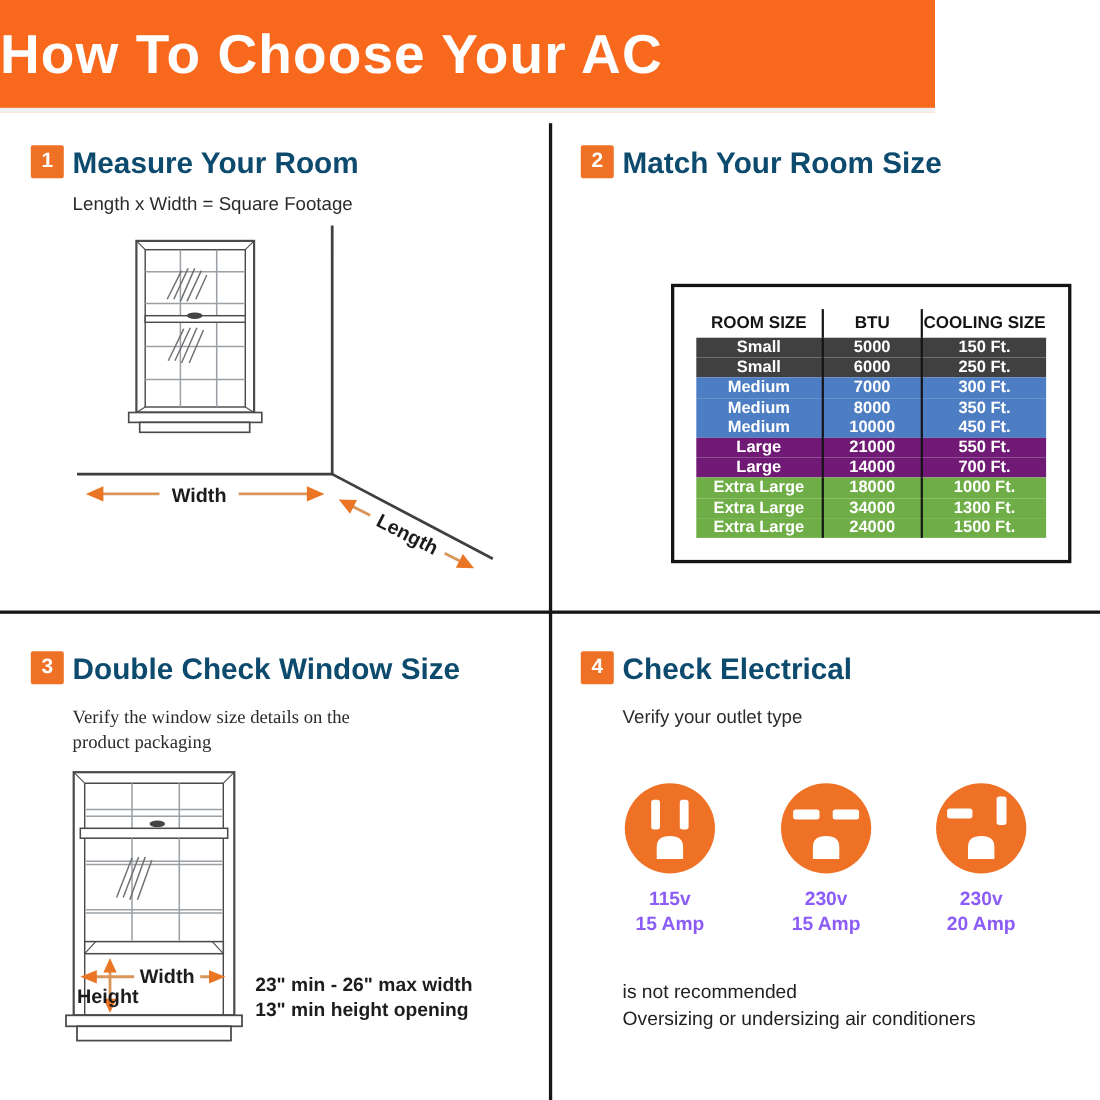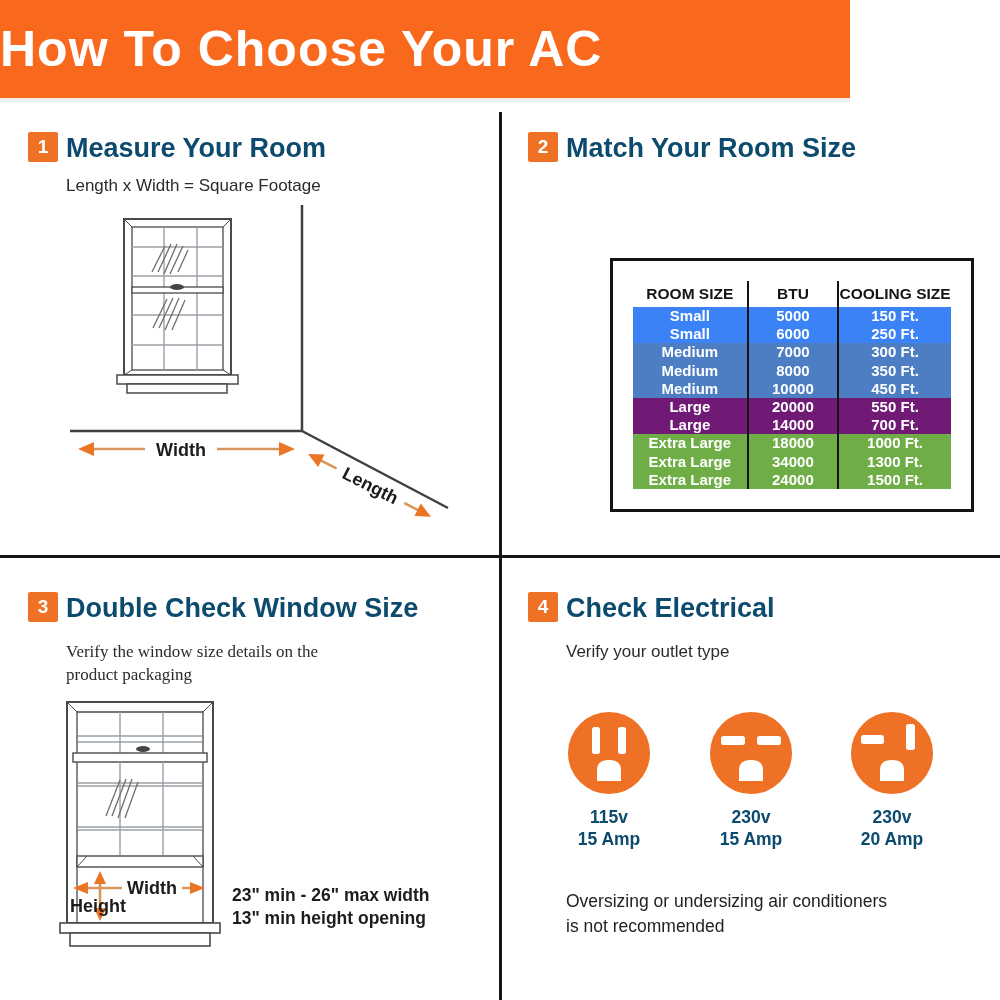--- a/index.html
+++ b/index.html
@@ -19,29 +19,29 @@
   .sub{position:absolute;font-size:17px;color:#2b2b2b;line-height:23px;}
   
   .actable{position:absolute;left:566px;top:258px;width:364px;border:3px solid #141414;
            background:#fff;padding:20px;box-sizing:border-box;margin-left:44px;}
   .trow{display:flex;}
   .tcell{text-align:center;box-sizing:border-box;}
   .c1{width:126px;}.c2{width:100px;}.c3{width:126px;}
   .c2,.c3{border-left:2px solid #141414;}
   .thead .tcell{color:#141414;font-weight:bold;font-size:15.5px;height:26px;line-height:26px;}
   .drow .tcell{height:18.2px;line-height:18.5px;font-size:15px;font-weight:bold;color:#ffffff;}
-  .rg-black{background:#3b82f6;}
+  .rg-black{background:#404040;}
   .rg-blue{background:#4d7ec3;}
   .rg-purple{background:#701a75;}
   .rg-green{background:#6fae46;}
   
   .illus{position:absolute;}
   .spec{position:absolute;left:232px;top:884px;font-size:17.5px;font-weight:bold;color:#1d1d1d;line-height:23px;}
   .outlet-label{position:absolute;width:120px;top:806px;text-align:center;
-                font-size:17.5px;font-weight:bold;color:#0c4a6e;line-height:22px;}
+                font-size:17.5px;font-weight:bold;color:#8b5cf6;line-height:22px;}
   .note{position:absolute;left:566px;top:889px;font-size:17.5px;color:#222;line-height:25px;}
   svg text{font-family:"Liberation Sans",sans-serif;}
 </style>
 </head>
 <body>
 
 <div class="canvas">
 
   <div class="banner">
     <div class="banner-title">How To Choose Your AC</div>
@@ -144,21 +144,21 @@
       <div class="tcell c2">8000</div>
       <div class="tcell c3">350 Ft.</div>
     </div>
     <div class="trow drow rg-blue">
       <div class="tcell c1">Medium</div>
       <div class="tcell c2">10000</div>
       <div class="tcell c3">450 Ft.</div>
     </div>
     <div class="trow drow rg-purple">
       <div class="tcell c1">Large</div>
-      <div class="tcell c2">20000</div>
+      <div class="tcell c2">21000</div>
       <div class="tcell c3">550 Ft.</div>
     </div>
     <div class="trow drow rg-purple">
       <div class="tcell c1">Large</div>
       <div class="tcell c2">14000</div>
       <div class="tcell c3">700 Ft.</div>
     </div>
     <div class="trow drow rg-green">
       <div class="tcell c1">Extra Large</div>
       <div class="tcell c2">18000</div>
@@ -276,17 +276,17 @@
     <rect x="11" y="24" width="23" height="9" rx="2.5" fill="#ffffff"></rect>
     <rect x="56" y="13" width="9" height="26" rx="2.5" fill="#ffffff"></rect>
     <path d="M30 70 L30 59 Q30 49 42 49 Q54 49 54 59 L54 70 Z" fill="#ffffff"></path>
   </svg>
   <div class="outlet-label" style="left:832px;">
     <div>230v</div>
     <div>20 Amp</div>
   </div>
 
   <div class="note">
+    <div>is not recommended</div>
     <div>Oversizing or undersizing air conditioners</div>
-    <div>is not recommended</div>
   </div>
 
 </div>
 
 </body></html>

